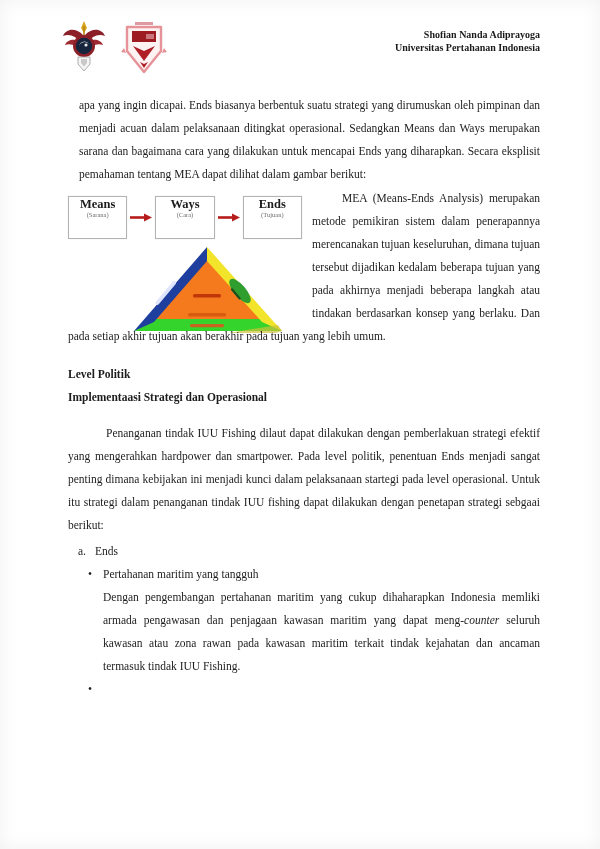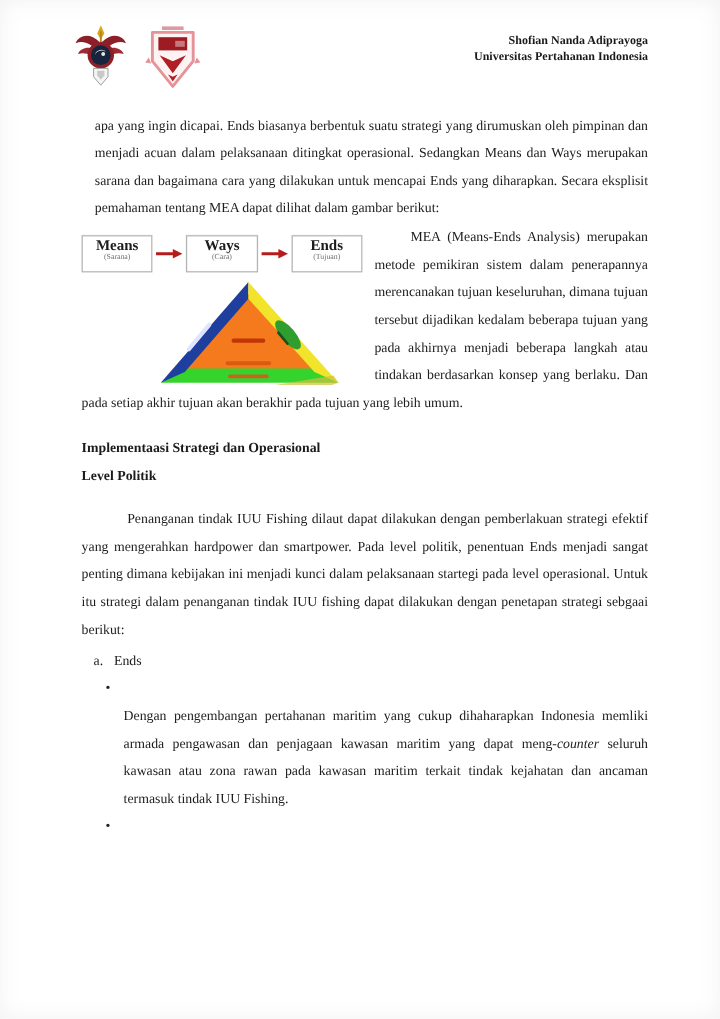--- a/index.html
+++ b/index.html
@@ -54,21 +54,21 @@
   .boxes-row{
     display:flex;
     align-items:center;
     margin-top:9px;
   }
   .mea-box{
     border:1px solid #b3b3b3;
     background:#fff;
     width:58px;
     text-align:center;
-    padding:1px 0 8px 0;
+    padding:1px 0 20px 0;
     line-height:normal;
     box-shadow:0 0 1px rgba(0,0,0,0.15);
   }
   .mea-box .lbl{font-weight:bold;font-size:12.5px;line-height:13px;display:block;}
   .mea-box .sub{font-size:6.5px;color:#6e6e6e;line-height:7px;display:block;}
   .arrow{flex:0 0 auto;margin:0 2px;}
   .pyramid-wrap{margin:6px 0 0 60px;}
   .mea-par{text-indent:30px;}
 
   .headings{margin-top:15px;font-weight:bold;}
@@ -167,35 +167,36 @@
             <rect x="60" y="68" width="38" height="3.4" rx="1.5" fill="#d85c10"></rect>
             <rect x="62" y="79" width="34" height="3.2" rx="1.5" fill="#c8641e"></rect>
           </svg>
         </div>
       </div>
       <p class="mea-par">MEA (Means-Ends Analysis) merupakan metode pemikiran sistem dalam penerapannya merencanakan tujuan keseluruhan, dimana tujuan tersebut dijadikan kedalam beberapa tujuan yang pada akhirnya menjadi beberapa langkah atau tindakan berdasarkan konsep yang berlaku. Dan pada setiap akhir tujuan akan berakhir pada tujuan yang lebih umum.</p>
       <div style="clear:both;"></div>
     </div>
 
     <div class="headings">
+      <div>Level Politik</div>
       <div>Implementaasi Strategi dan Operasional</div>
-      <div>Level Politik</div>
     </div>
 
     <p class="politik">Penanganan tindak IUU Fishing dilaut dapat dilakukan dengan pemberlakuan strategi efektif yang mengerahkan hardpower dan smartpower. Pada level politik, penentuan Ends menjadi sangat penting dimana kebijakan ini menjadi kunci dalam pelaksanaan startegi pada level operasional. Untuk itu strategi dalam penanganan tindak IUU fishing dapat dilakukan dengan penetapan strategi sebgaai berikut:</p>
 
     <div class="ends-list">
       <div class="alpha-row">
         <span>a.</span>
         <span>Ends</span>
       </div>
 
       <div class="bullet-item">
         <div class="bullet-row">
           <span class="bullet-glyph">•</span>
+          <span>Pertahanan maritim yang tangguh</span>
         </div>
         <p class="bullet-body"><span>Dengan pengembangan pertahanan maritim yang cukup dihaharapkan Indonesia memliki armada pengawasan dan penjagaan kawasan maritim yang dapat meng-</span><em>counter</em><span> seluruh kawasan atau zona rawan pada kawasan maritim terkait tindak kejahatan dan ancaman termasuk tindak IUU Fishing.</span></p>
       </div>
 
       <div class="bullet-item">
         <div class="bullet-row">
           <span class="bullet-glyph">•</span>
         </div>
       </div>
     </div>

